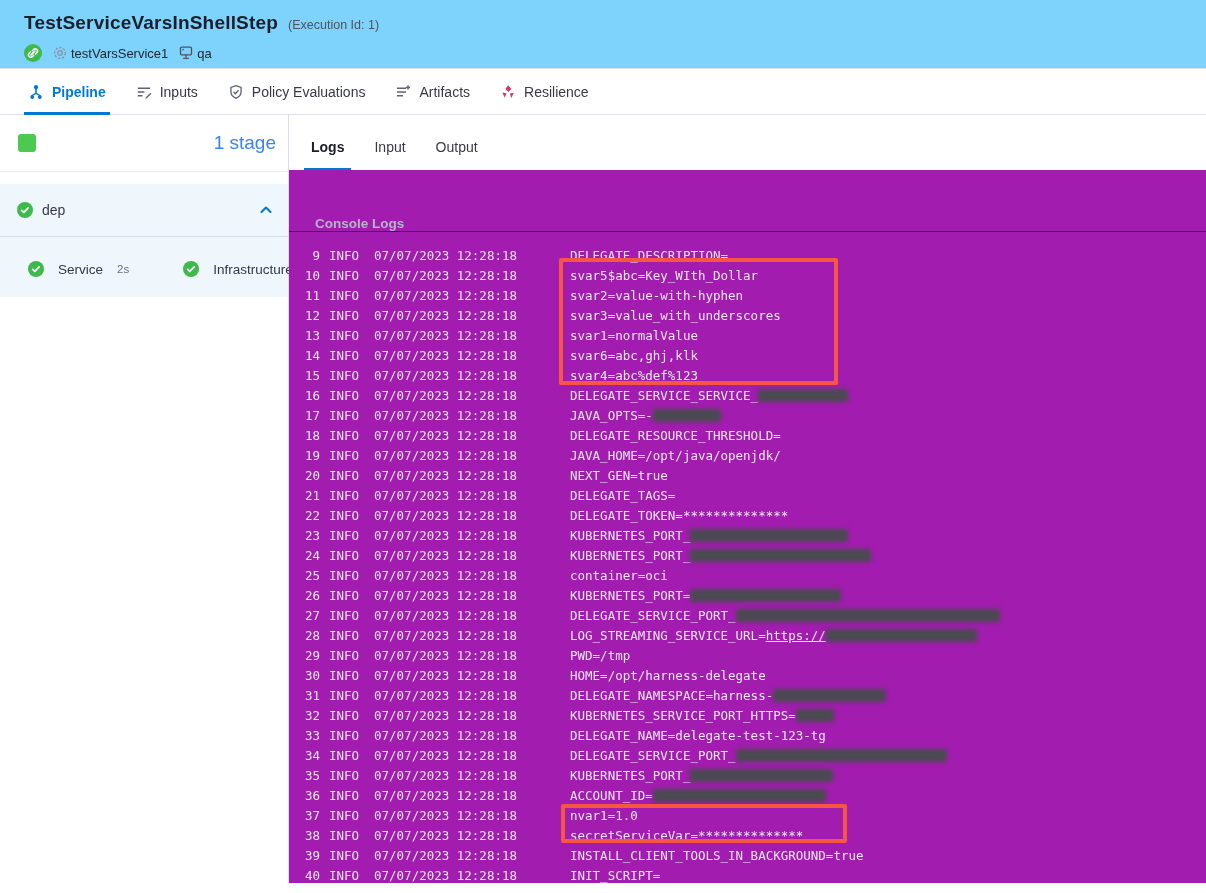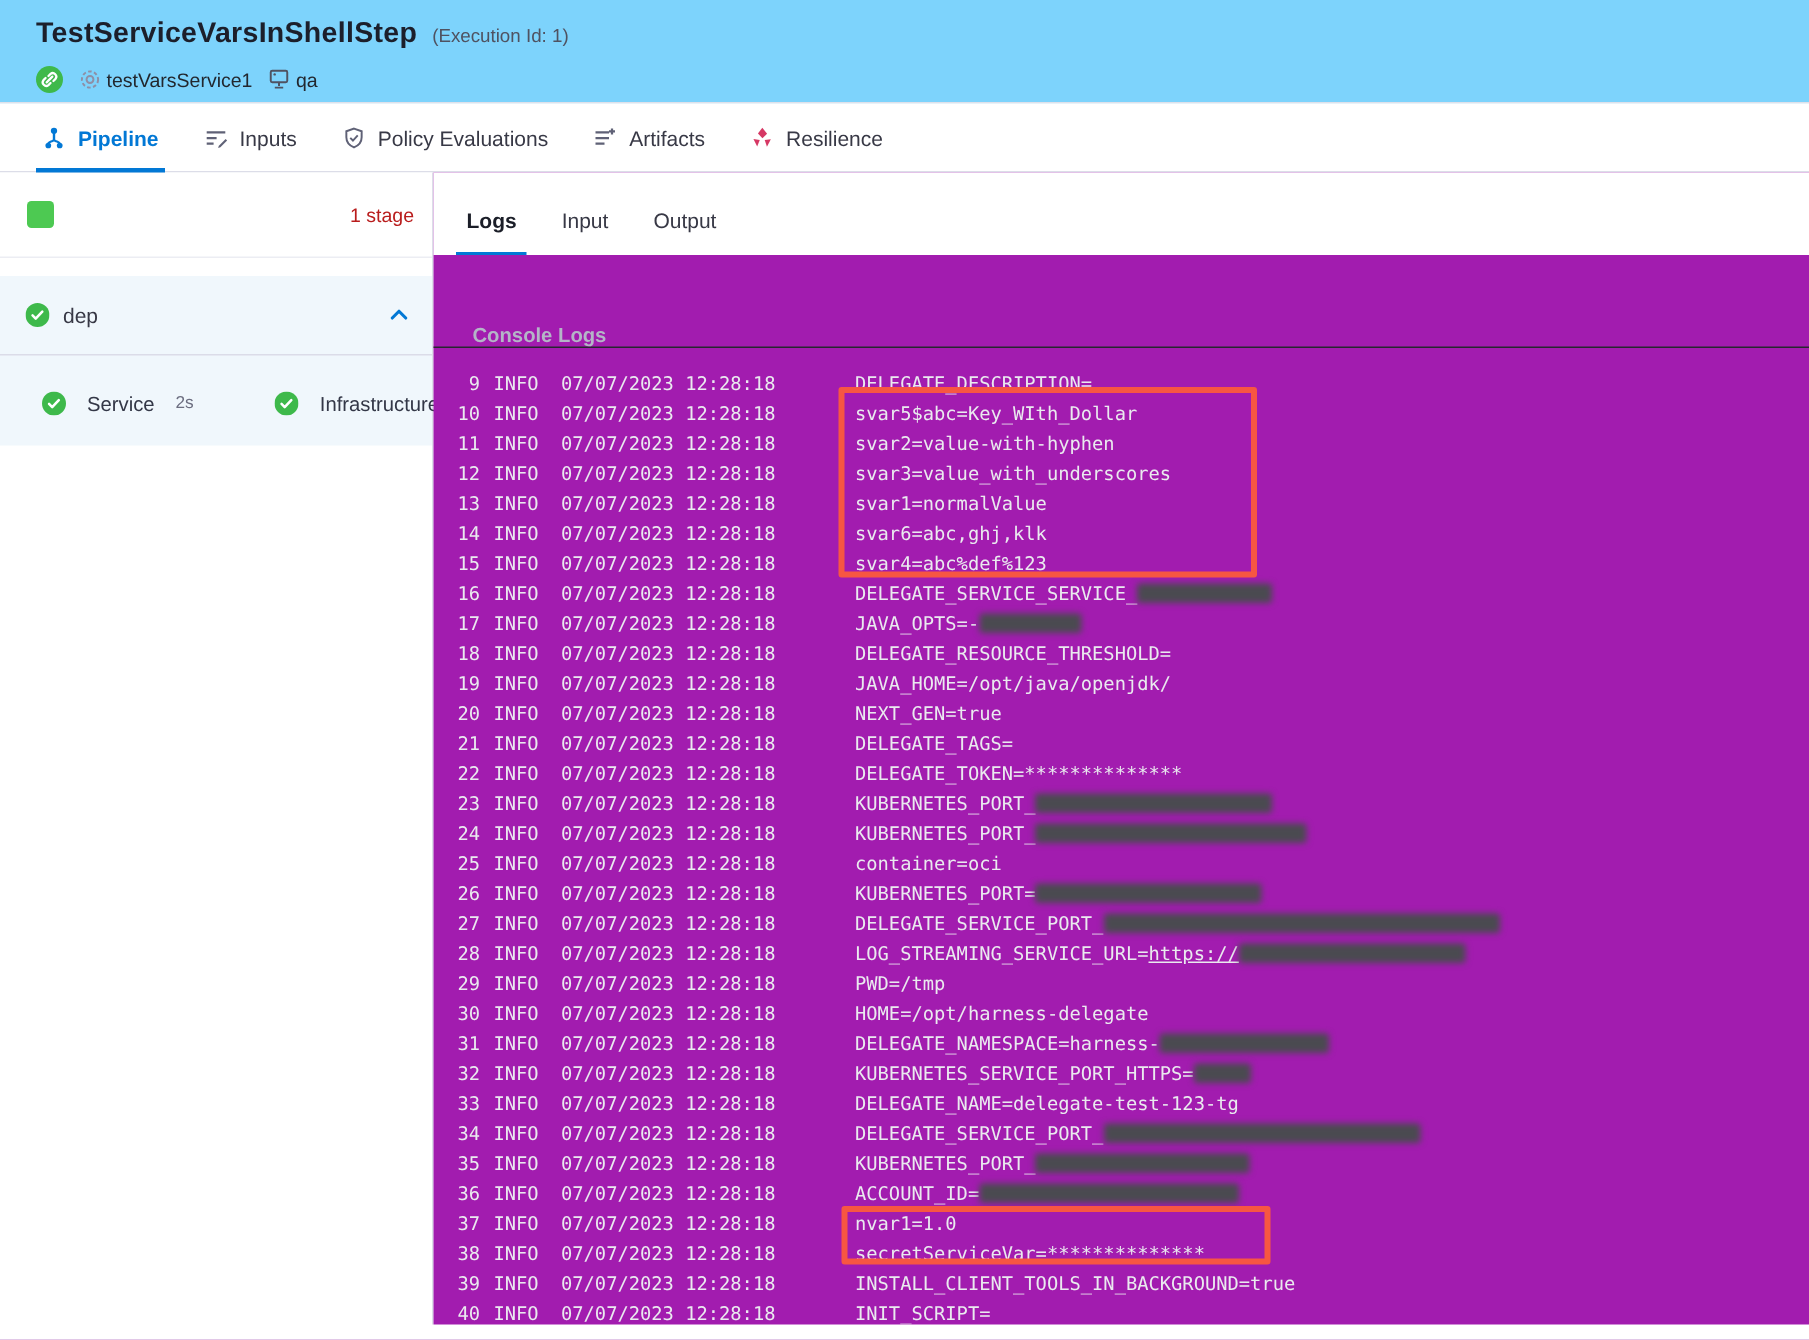--- a/index.html
+++ b/index.html
@@ -25,21 +25,21 @@
   .main-tab.active{ color:var(--accent); font-weight:700; }
   .main-tab.active .icon16{ color:var(--accent); }
   .main-tab.active::after{ content:""; position:absolute; left:-4px; right:-4px; bottom:-1px; height:3px; background:var(--accent); }
   .main-tab .icon16.pink{ color:var(--pink); }
 
   
   .body{ display:flex; height:768px; }
   aside{ width:289px; flex:none; border-right:1px solid #dcdde8; background:#fff; }
   .stage-summary{ height:57px; display:flex; align-items:center; justify-content:space-between; padding:0 12px 0 18px; border-bottom:1px solid #ecedf3; }
   .stage-square{ width:18px; height:18px; border-radius:3px; background:var(--squaregreen); }
-  .stage-count{ font-size:13px; color:#b91c1c; }
+  .stage-count{ font-size:19px; color:#3b82f6; }
   .stage-group{ background:#f0f7fc; padding-bottom:8px;margin-top:12px; }
   .stage-header{ height:52px; display:flex; align-items:center; gap:9px; padding:0 14px 0 17px; cursor:pointer; }
   .stage-name{ flex:1; font-size:14px; color:#383946; }
   .stage-divider{ height:1px; background:#dbdce8; }
   .steps{ padding-top:12px; display:flex; flex-direction:row; }
   .step{ height:40px; display:flex; align-items:center; gap:14px; padding:0 26px 0 28px; font-size:13.5px; color:#333747; cursor:pointer; }
   .step .dur{ margin-left:auto; font-size:11.5px; color:#6c6e80; }
   .step.selected{ background:var(--selbg); margin-left:19px; padding-left:9px; border-radius:15px; }
 
   

